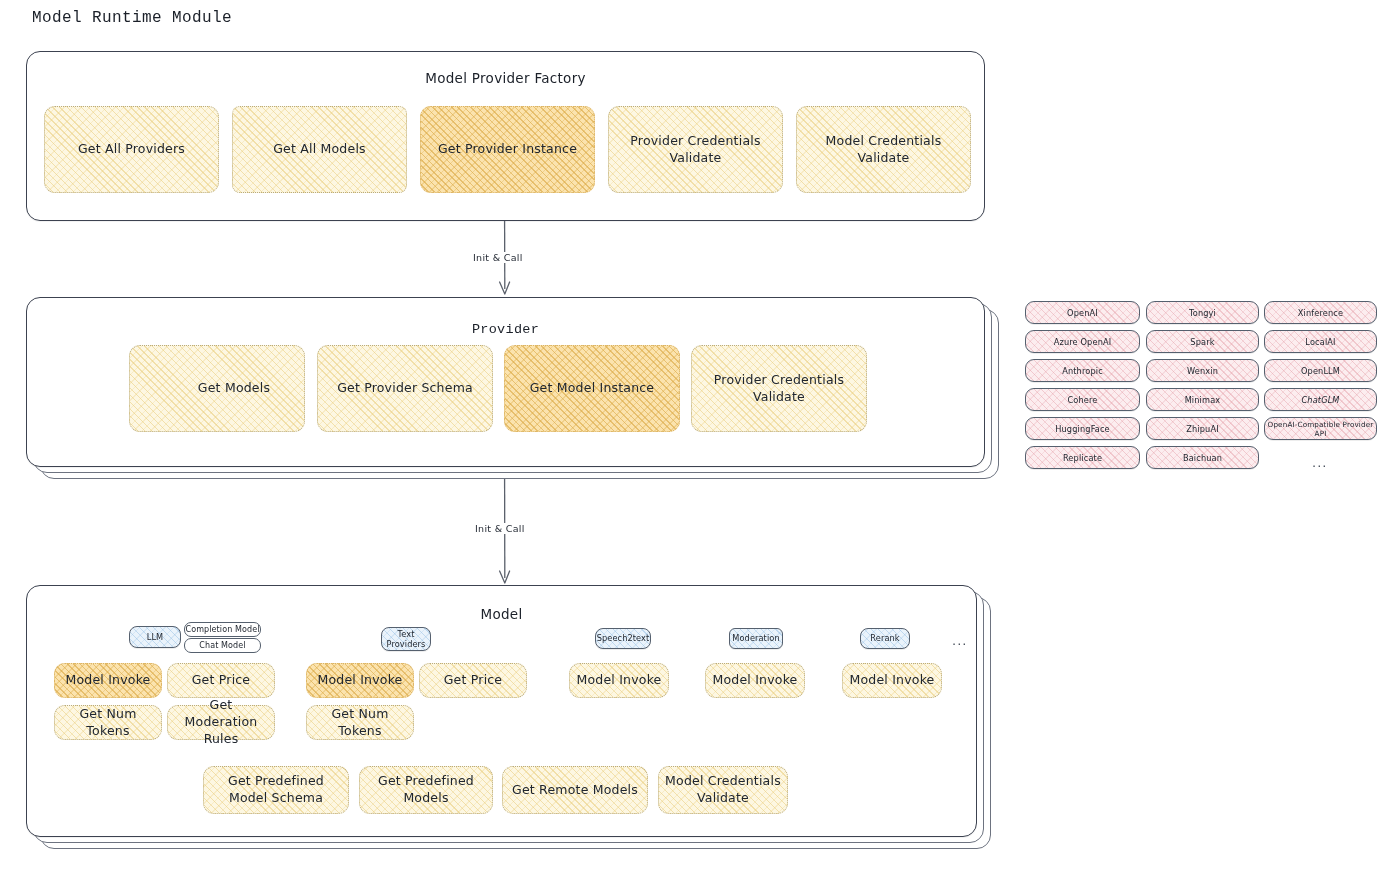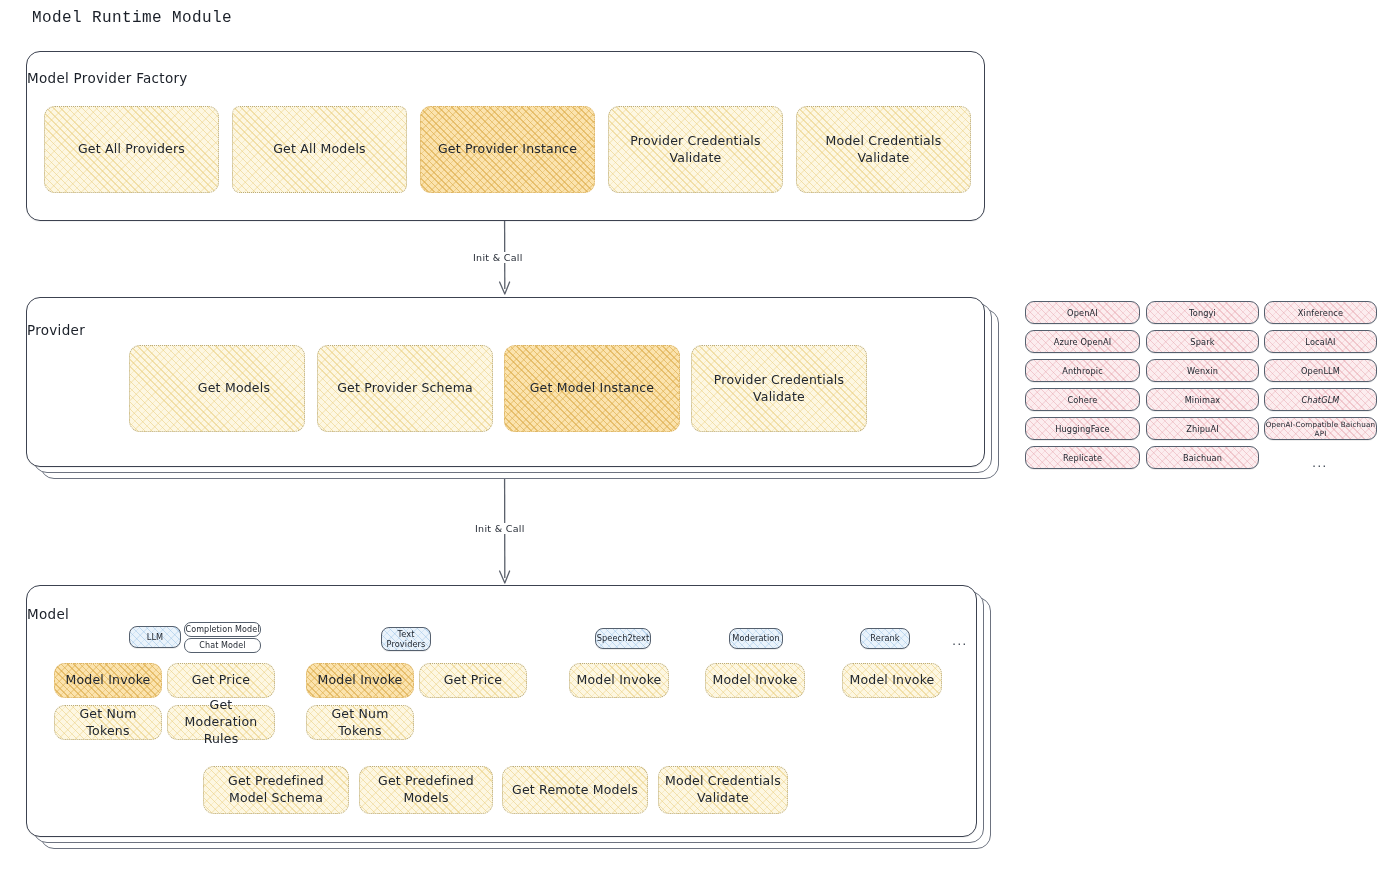--- a/index.html
+++ b/index.html
@@ -49,21 +49,21 @@
     background: #ffffff;
     border: 1.2px solid #6d7380;
     border-radius: 14px;
     box-sizing: border-box;
   }
 
   .card-title {
     position: absolute;
     left: 0;
     right: 0;
-    text-align: left;
+    text-align: center;
     font-size: 13.5px;
     color: #1b2029;
     letter-spacing: .3px;
   }
 
   
   .node {
     position: absolute;
     box-sizing: border-box;
     border-radius: 11px;
@@ -196,21 +196,21 @@
 
   <svg class="arrow" style="left:495px; top:221px;" width="20" height="77" viewBox="0 0 20 77">
     <path d="M9.6 0 L9.8 68" stroke="#5b616c" stroke-width="1.3" fill="none"></path>
     <path d="M4.6 61 L9.8 73 L14.6 61" stroke="#5b616c" stroke-width="1.3" fill="none" stroke-linecap="round" stroke-linejoin="round"></path>
   </svg>
   <div class="arrow-label" style="left:470px; top:252px;">Init &amp; Call</div>
 
   <div class="deck-leaf" style="left:40px; top:309px; width:959px; height:170px;"></div>
   <div class="deck-leaf" style="left:33px; top:303px; width:959px; height:170px;"></div>
   <div class="sketch-card" style="left:26px; top:297px; width:959px; height:170px;">
-    <div class="card-title" style="top:24px;">Provider</div>
+    <div class="card-title" style="top:24px;font-family:Liberation Mono, monospace;">Provider</div>
   </div>
 
   <div class="node" style="left:129px; top:345px; width:176px; height:87px;padding-left:40px;">
     <span>Get Models</span>
   </div>
   <div class="node" style="left:317px; top:345px; width:176px; height:87px;">
     <span>Get Provider Schema</span>
   </div>
   <div class="node hl" style="left:504px; top:345px; width:176px; height:87px;">
     <span>Get Model Instance</span>
@@ -263,21 +263,21 @@
   <div class="pill-pink" style="left:1264px; top:330px; width:113px; height:23px;">
     <span>LocalAI</span>
   </div>
   <div class="pill-pink" style="left:1264px; top:359px; width:113px; height:23px;">
     <span>OpenLLM</span>
   </div>
   <div class="pill-pink" style="left:1264px; top:388px; width:113px; height:23px;font-style:italic;">
     <span>ChatGLM</span>
   </div>
   <div class="pill-pink" style="left:1264px; top:417px; width:113px; height:23px; font-size:7.2px;">
-    <span>OpenAI-Compatible Baichuan API</span>
+    <span>OpenAI-Compatible Provider API</span>
   </div>
   <div class="ellipsis" style="left:1312px; top:456px;">...</div>
 
   <svg class="arrow" style="left:495px; top:479px;" width="20" height="108" viewBox="0 0 20 108">
     <path d="M9.6 0 L9.8 99" stroke="#5b616c" stroke-width="1.3" fill="none"></path>
     <path d="M4.6 92 L9.8 104 L14.6 92" stroke="#5b616c" stroke-width="1.3" fill="none" stroke-linecap="round" stroke-linejoin="round"></path>
   </svg>
   <div class="arrow-label" style="left:472px; top:523px;">Init &amp; Call</div>
 
   <div class="deck-leaf" style="left:40px; top:597px; width:951px; height:252px;"></div>
@@ -322,21 +322,21 @@
     <span>Get Num Tokens</span>
   </div>
 
   <div class="badge-blue" style="left:595px; top:628px; width:56px; height:21px;">
     <span>Speech2text</span>
   </div>
   <div class="node" style="left:569px; top:663px; width:100px; height:35px;">
     <span>Model Invoke</span>
   </div>
 
-  <div class="badge-blue" style="left:729px; top:628px; width:54px; height:21px;">
+  <div class="badge-blue" style="left:729px; top:628px; width:54px; height:21px;border-radius:6px;">
     <span>Moderation</span>
   </div>
   <div class="node" style="left:705px; top:663px; width:100px; height:35px;">
     <span>Model Invoke</span>
   </div>
 
   <div class="badge-blue" style="left:860px; top:628px; width:50px; height:21px;">
     <span>Rerank</span>
   </div>
   <div class="node" style="left:842px; top:663px; width:100px; height:35px;">

